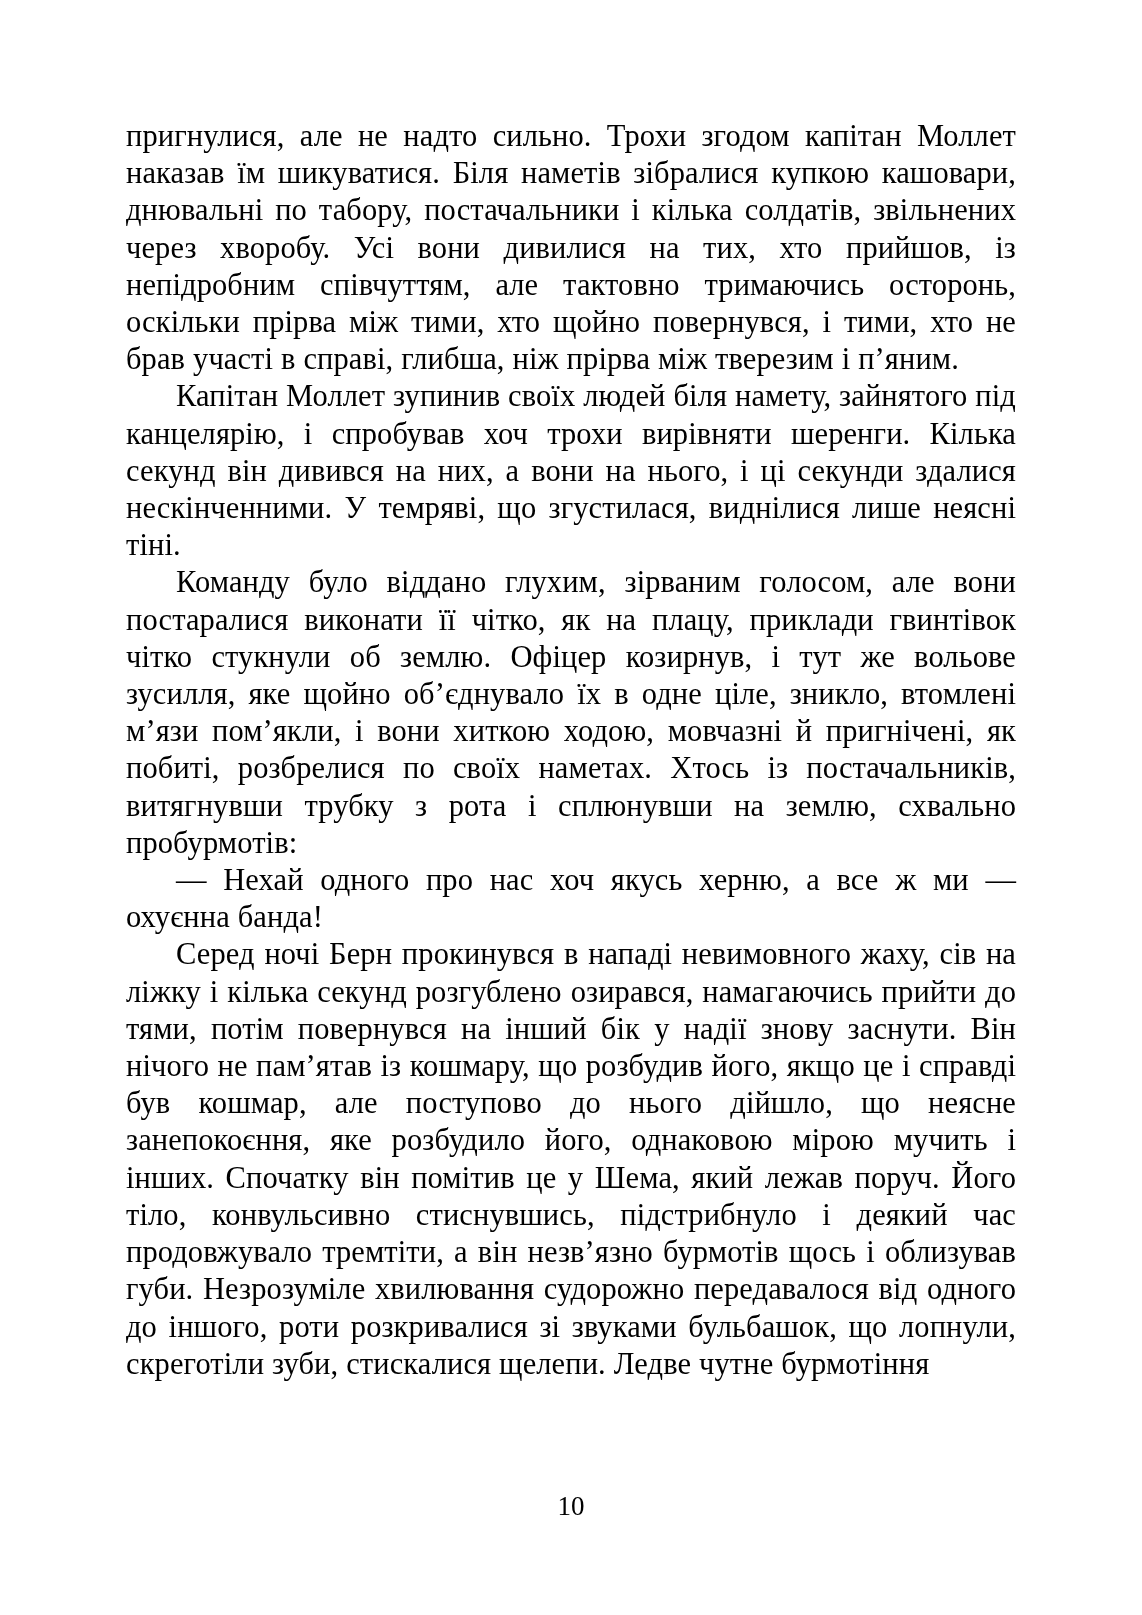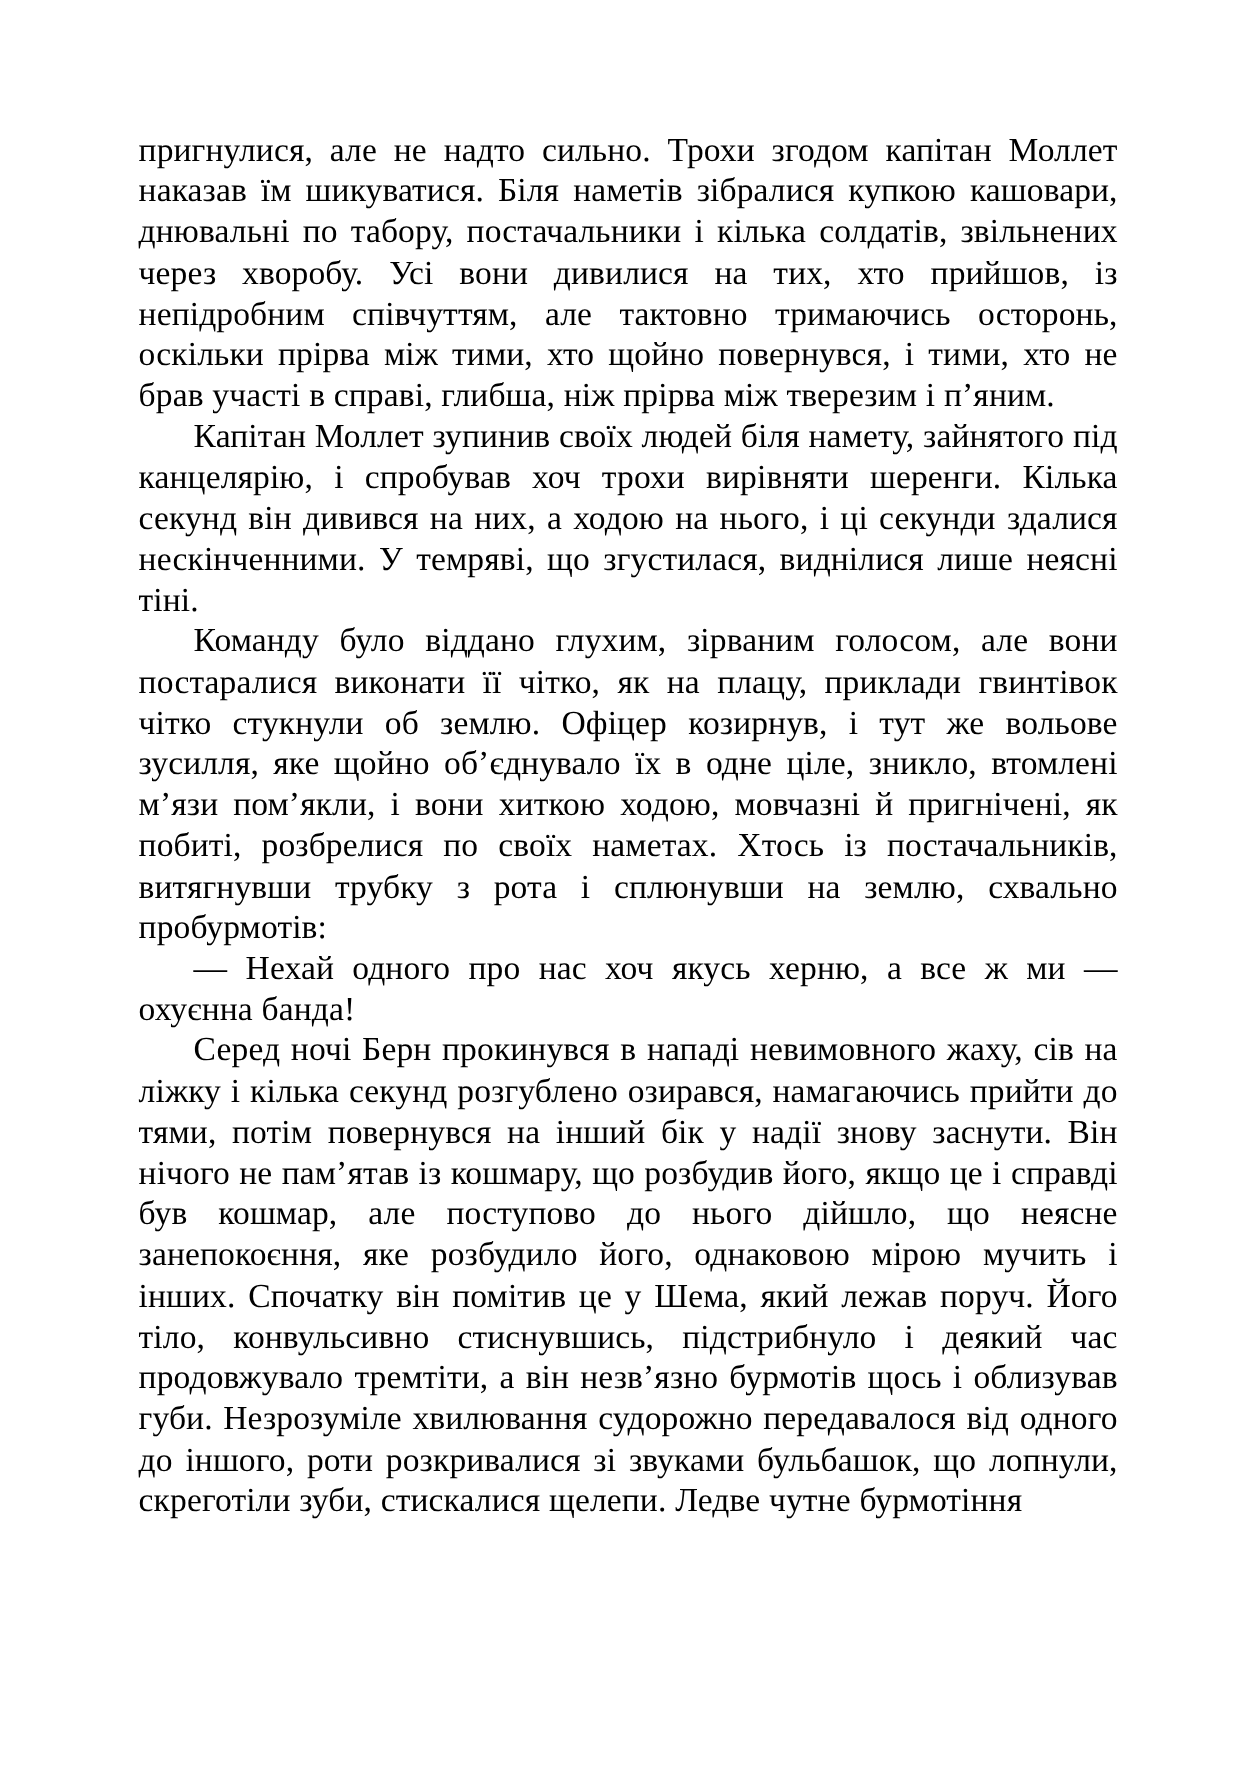--- a/index.html
+++ b/index.html
@@ -56,20 +56,21 @@
     font-family: "Liberation Serif", "DejaVu Serif", serif;
   }
 </style>
 </head>
 <body>
 
 <div class="page">
 
   <div class="text-block">
     <p class="para no-indent">пригнулися, але не надто сильно. Трохи згодом капітан Моллет наказав їм шикуватися. Біля наметів зібралися купкою кашовари, днювальні по табору, постачальники і кілька солдатів, звільнених через хворобу. Усі вони дивилися на тих, хто прийшов, із непідробним співчуттям, але тактовно тримаючись осторонь, оскільки прірва між тими, хто щойно повернувся, і тими, хто не брав участі в справі, глибша, ніж прірва між тверезим і п’яним.</p>
-    <p class="para">Капітан Моллет зупинив своїх людей біля намету, зайнятого під канцелярію, і спробував хоч трохи вирівняти шеренги. Кілька секунд він дивився на них, а ходою на нього, і ці секунди здалися нескінченними. У темряві, що згустилася, виднілися лише неясні тіні.</p>
+    <p class="para">Капітан Моллет зупинив своїх людей біля намету, зайнятого під канцелярію, і спробував хоч трохи вирівняти шеренги. Кілька секунд він дивився на них, а вони на нього, і ці секунди здалися нескінченними. У темряві, що згустилася, виднілися лише неясні тіні.</p>
     <p class="para">Команду було віддано глухим, зірваним голосом, але вони постаралися виконати її чітко, як на плацу, приклади гвинтівок чітко стукнули об землю. Офіцер козирнув, і тут же вольове зусилля, яке щойно об’єднувало їх в одне ціле, зникло, втомлені м’язи пом’якли, і вони хиткою ходою, мовчазні й пригнічені, як побиті, розбрелися по своїх наметах. Хтось із постачальників, витягнувши трубку з рота і сплюнувши на землю, схвально пробурмотів:</p>
     <p class="para">— Нехай одного про нас хоч якусь херню, а все ж ми — охуєнна банда!</p>
     <p class="para">Серед ночі Берн прокинувся в нападі невимовного жаху, сів на ліжку і кілька секунд розгублено озирався, намагаючись прийти до тями, потім повернувся на інший бік у надії знову заснути. Він нічого не пам’ятав із кошмару, що розбудив його, якщо це і справді був кошмар, але поступово до нього дійшло, що неясне занепокоєння, яке розбудило його, однаковою мірою мучить і інших. Спочатку він помітив це у Шема, який лежав поруч. Його тіло, конвульсивно стиснувшись, підстрибнуло і деякий час продовжувало тремтіти, а він незв’язно бурмотів щось і облизував губи. Незрозуміле хвилювання судорожно передавалося від одного до іншого, роти розкривалися зі звуками бульбашок, що лопнули, скреготіли зуби, стискалися щелепи. Ледве чутне бурмотіння</p>
   </div>
 
+  <div class="page-number">10</div>
 
 </div>
 
 </body></html>

